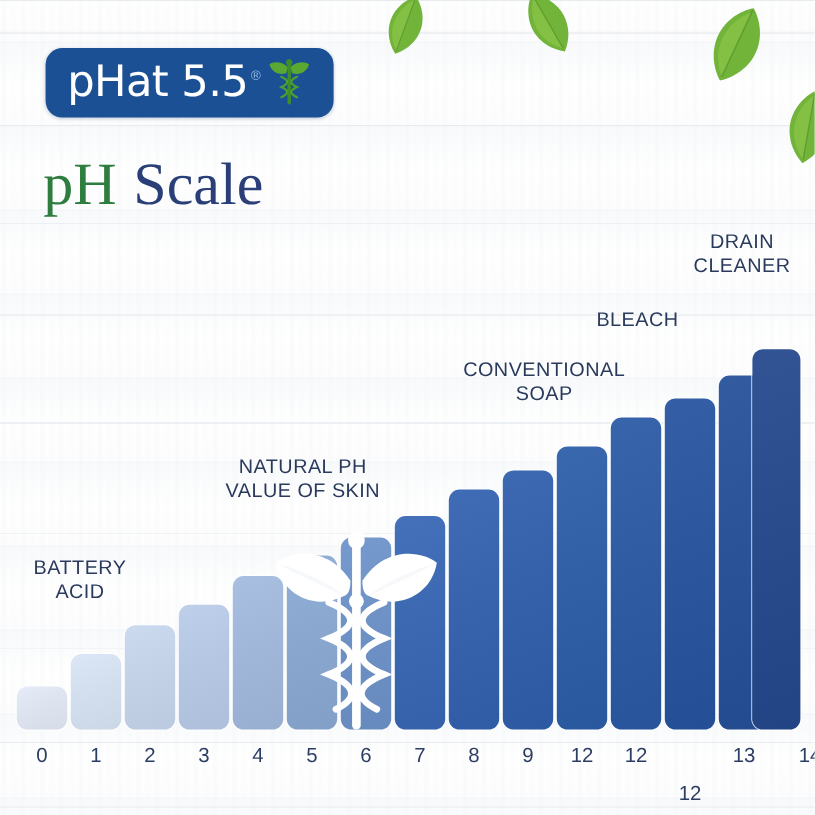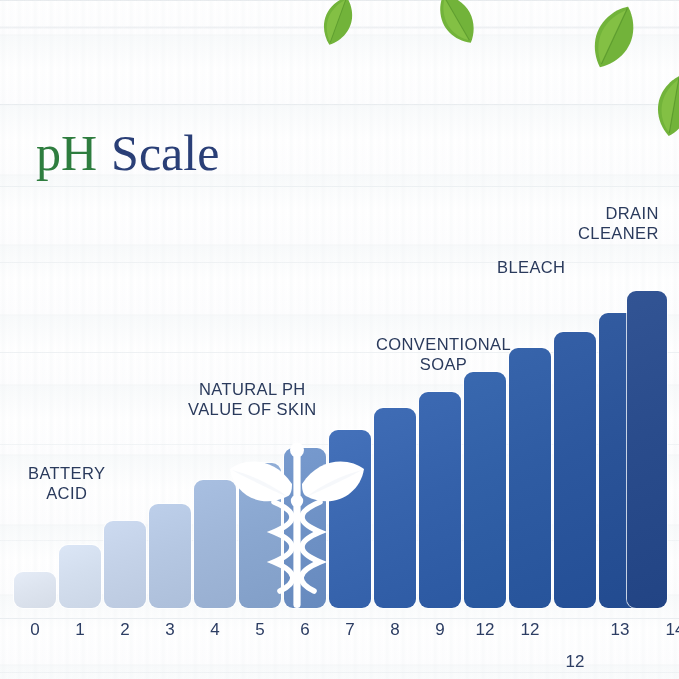--- a/index.html
+++ b/index.html
@@ -119,20 +119,39 @@
         <path d="M30 6 C44 19 50 40 40 60 C36 68 30 74 30 74 Z" fill="#8cc749" opacity=".65"></path>
         <path d="M30 6 L30 76" stroke="#4e8c27" stroke-width="1.4" opacity=".6"></path>
       </svg>
       <svg class="leaf" viewBox="0 0 60 80" style="left: 648px; top: 74px; width: 52px; height: 64px; transform: rotate(190deg);">
         <path d="M30 2 C48 16 56 40 44 62 C38 73 30 78 30 78 C30 78 22 73 16 62 C4 40 12 16 30 2 Z" fill="#72b33a"></path>
         <path d="M30 6 C44 19 50 40 40 60 C36 68 30 74 30 74 Z" fill="#8cc749" opacity=".65"></path>
         <path d="M30 6 L30 76" stroke="#4e8c27" stroke-width="1.4" opacity=".6"></path>
       </svg>
     </div>
 
+  <div id="logo">
+    <div id="logo-text">
+      <span>pHat 5.5</span><span id="logo-reg">®</span>
+    </div>
+    <svg id="logo-mark" viewBox="0 0 42 44">
+      <g fill="#5aa832">
+        <path d="M20 9 C14 3.5 7.5 4.5 4.5 6.5 C6 12.5 12 16 18.5 14 Z"></path>
+        <path d="M22 9 C28 3.5 34.5 4.5 37.5 6.5 C36 12.5 30 16 23.5 14 Z"></path>
+      </g>
+      <g fill="#3f8f28">
+        <rect x="19.6" y="6" width="2.8" height="34" rx="1.3"></rect>
+        <ellipse cx="21" cy="5" rx="2.6" ry="2.6"></ellipse>
+      </g>
+      <g stroke="#4f9e2f" stroke-width="1.9" fill="none" stroke-linecap="round">
+        <path d="M14.5 17 C21 20 21 22.5 14.5 25.5 C21 28.5 21 31 14.5 34"></path>
+        <path d="M27.5 17 C21 20 21 22.5 27.5 25.5 C21 28.5 21 31 27.5 34"></path>
+      </g>
+    </svg>
+  </div>
 
   <div id="title">
     <span class="ph">pH</span><span class="scale">Scale</span>
   </div>
 
   <div id="chart">
     <div id="bars">
         <div class="bar" style="left: 14px; top: 572px; width: 42px; height: 36px; background: linear-gradient(160deg, rgb(229, 236, 247) 0%, rgb(221, 228, 239) 45%, rgb(213, 220, 231) 100%);"></div>
         <div class="bar" style="left: 59px; top: 545px; width: 42px; height: 63px; background: linear-gradient(160deg, rgb(219, 230, 246) 0%, rgb(211, 222, 238) 45%, rgb(203, 214, 230) 100%);"></div>
         <div class="bar" style="left: 104px; top: 521px; width: 42px; height: 87px; background: linear-gradient(160deg, rgb(204, 218, 240) 0%, rgb(196, 210, 232) 45%, rgb(188, 202, 224) 100%);"></div>
@@ -164,24 +183,24 @@
         <div class="axis-label" style="left: 509px; width: 42px;">12</div>
         <div class="axis-label" style="left: 554px; width: 42px; margin-top: 32px;">12</div>
         <div class="axis-label" style="left: 599px; width: 42px;">13</div>
         <div class="axis-label" style="left: 627px; width: 40px; padding-left: 28px;">14</div>
       </div>
     <div id="callouts">
         <div class="callout" style="left: 28px; top: 463px;">BATTERY
 ACID</div>
         <div class="callout" style="left: 188px; top: 379px;">NATURAL PH
 VALUE OF SKIN</div>
-        <div class="callout" style="left: 376px; top: 298px; margin-top: 36px;">CONVENTIONAL
+        <div class="callout" style="left: 386px; top: 298px;">CONVENTIONAL
 SOAP</div>
         <div class="callout" style="left: 497px; top: 257px;">BLEACH</div>
-        <div class="callout" style="left: 578px; top: 203px; text-align: right;">DRAIN
+        <div class="callout" style="left: 578px; top: 192px;">DRAIN
 CLEANER</div>
       </div>
 
     <svg id="caduceus" viewBox="0 0 150 172">
       <g fill="#ffffff">
         <path d="M70 46 C52 18 22 20 8 31 C12 57 40 72 66 58 C69 56 70 52 70 46 Z"></path>
         <path d="M80 46 C98 18 128 20 142 31 C138 57 110 72 84 58 C81 56 80 52 80 46 Z"></path>
         <path d="M10 32 C30 37 52 48 66 59 C50 52 28 42 10 32 Z" fill="#eef3f8" opacity=".55"></path>
         <path d="M140 32 C120 37 98 48 84 59 C100 52 122 42 140 32 Z" fill="#eef3f8" opacity=".55"></path>
       </g>

